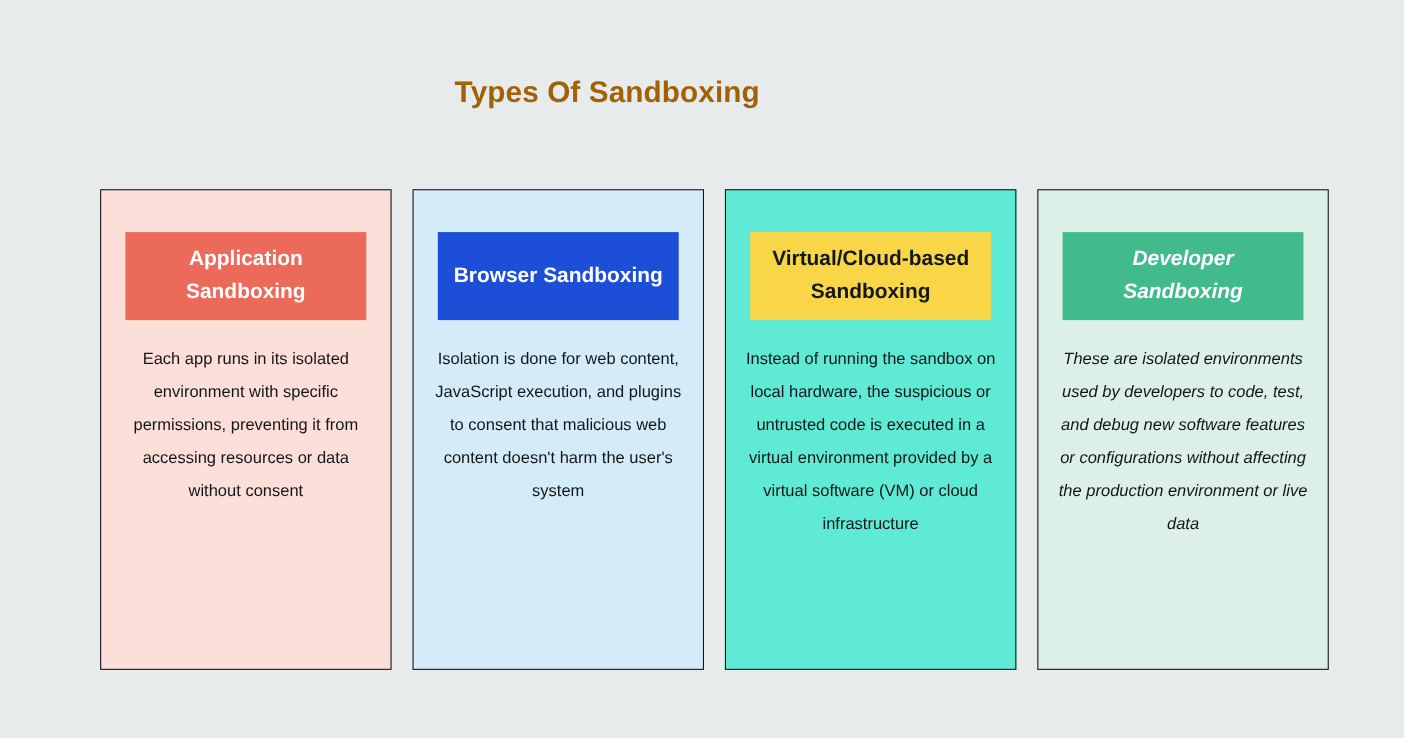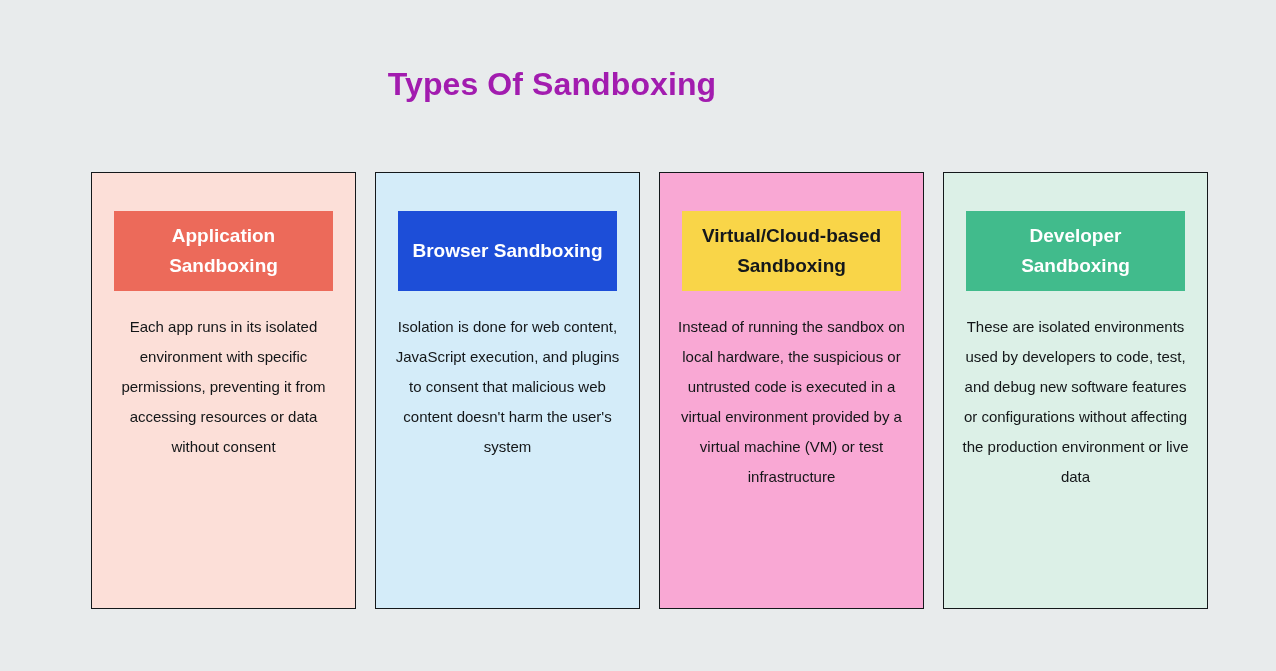--- a/index.html
+++ b/index.html
@@ -18,23 +18,23 @@
     width: 1276px;
     height: 671px;
     box-sizing: border-box;
   }
   .page-title {
     position: absolute;
     top: 61px;
     left: 0;
     width: 1104px;
     text-align: center;
-    font-size: 32px;
+    font-size: 27px;
     font-weight: bold;
-    color: #a21caf;
+    color: #a16207;
     letter-spacing: 0.1px;
     line-height: 46px;
   }
   .cards-row {
     position: absolute;
     top: 172px;
     left: 71px;
     width: 1117px;
     height: 437px;
     display: flex;
@@ -73,24 +73,24 @@
     line-height: 30px;
     color: #131618;
   }
   
   .card-1 { background: #fcdfd8; }
   .card-1 .card-header { background: #ec6a5a; color: #ffffff; }
   
   .card-2 { background: #d4ecf9; }
   .card-2 .card-header { background: #1d4ed8; color: #ffffff; }
   
-  .card-3 { background: #f9a8d4; }
+  .card-3 { background: #5eead4; }
   .card-3 .card-header { background: #f9d548; color: #14181b; }
   
-  .card-4 { background: #dcf0e7; }
+  .card-4 { background: #dcf0e7; font-style: italic; }
   .card-4 .card-header { background: #41bb8c; color: #ffffff; }
 </style>
 </head>
 <body>
 
 <div class="page">
 
   <div class="page-title">Types Of Sandboxing</div>
 
   <div class="cards-row">
@@ -100,21 +100,21 @@
       <div class="card-body">Each app runs in its isolated environment with specific permissions, preventing it from accessing resources or data without consent</div>
     </div>
 
     <div class="card card-2">
       <div class="card-header">Browser Sandboxing</div>
       <div class="card-body">Isolation is done for web content, JavaScript execution, and plugins to consent that malicious web content doesn't harm the user's system</div>
     </div>
 
     <div class="card card-3">
       <div class="card-header">Virtual/Cloud-based Sandboxing</div>
-      <div class="card-body">Instead of running the sandbox on local hardware, the suspicious or untrusted code is executed in a virtual environment provided by a virtual machine (VM) or test infrastructure</div>
+      <div class="card-body">Instead of running the sandbox on local hardware, the suspicious or untrusted code is executed in a virtual environment provided by a virtual software (VM) or cloud infrastructure</div>
     </div>
 
     <div class="card card-4">
       <div class="card-header">Developer Sandboxing</div>
       <div class="card-body">These are isolated environments used by developers to code, test, and debug new software features or configurations without affecting the production environment or live data</div>
     </div>
 
   </div>
 </div>
 

